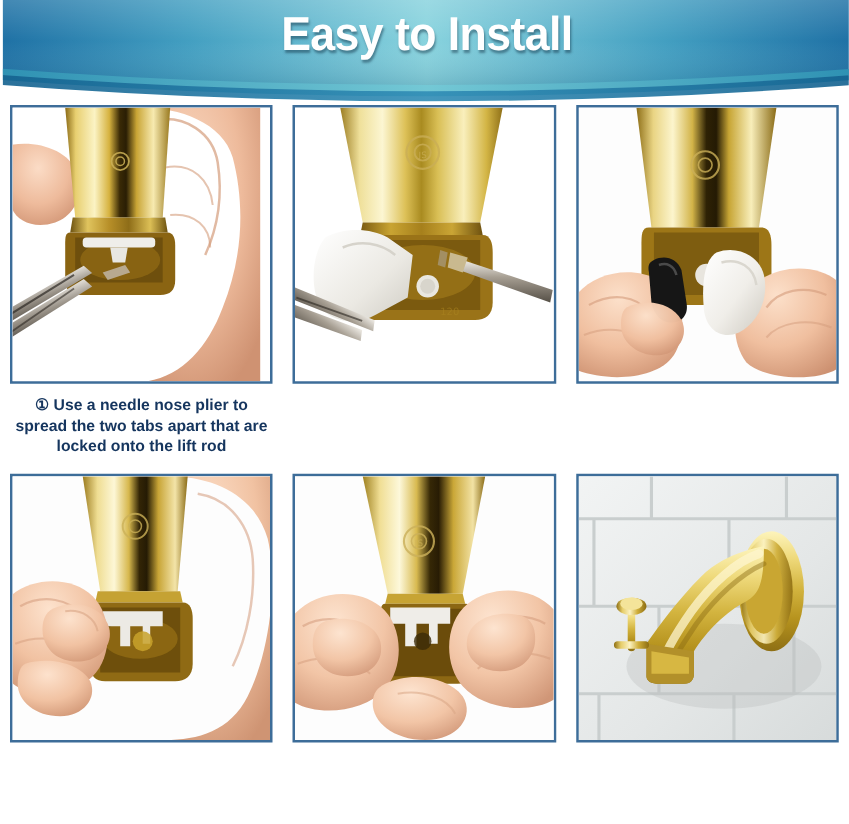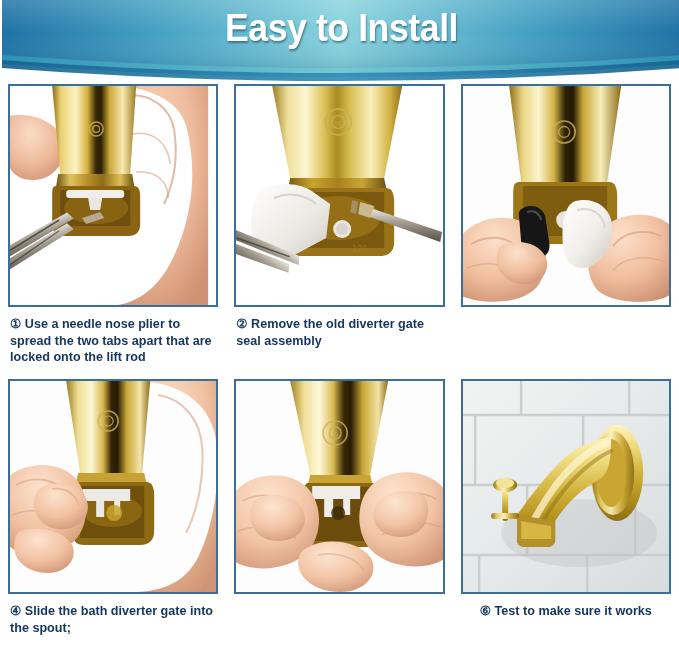--- a/index.html
+++ b/index.html
@@ -67,21 +67,21 @@
     background: #ffffff;
     overflow: hidden;
     position: relative;
   }
   .row-1 .photo { height: 223px; }
   .row-2 .photo { height: 215px; }
   .photo svg { display: block; width: 100%; height: 100%; }
 
   .caption {
     margin-top: 9px;
-    text-align: left;
+    text-align: center;
     color: #15355e;
     font-weight: bold;
     font-size: 12.6px;
     line-height: 1.32;
     font-family: "Liberation Sans", sans-serif;
     padding: 0 2px;
   }
 </style>
 </head>
 <body>
@@ -257,21 +257,20 @@
               <path d="M-8,172 L46,158" stroke="#2f2b25" stroke-width="1.5" opacity="0.65" fill="none"></path>
             </g>
 
             <g>
               <path d="M208,146 L136,122 L133,130 L206,156 Z" fill="url(#g2steel)"></path>
               <path d="M140,120 L126,116 L124,128 L136,132 Z" fill="#c9b98f"></path>
               <path d="M124,116 L118,114 L116,126 L122,128 Z" fill="#a38f63"></path>
             </g>
           </svg>
         </div>
-        <div class="caption">② Remove the old diverter gate seal assembly</div>
       </div>
 
       <div class="cell">
         <div class="photo">
           <svg viewBox="0 0 210 219" preserveAspectRatio="xMidYMid slice">
             <defs>
               <linearGradient id="g3gold" x1="0" y1="0" x2="1" y2="0">
                 <stop offset="0%" stop-color="#8e6f18"></stop>
                 <stop offset="12%" stop-color="#e9d483"></stop>
                 <stop offset="26%" stop-color="#fcf5cd"></stop>
@@ -367,21 +366,20 @@
             <path d="M0,96 C18,80 50,80 66,96 C82,112 82,144 66,160 C48,178 14,178 0,164 Z" fill="url(#g4skin)"></path>
             <path d="M8,104 C26,94 48,98 58,112" fill="none" stroke="#d49b7b" stroke-width="1.8" opacity="0.55"></path>
             <path d="M4,134 C24,126 48,130 60,142" fill="none" stroke="#d49b7b" stroke-width="1.6" opacity="0.5"></path>
 
             <path d="M34,106 C52,98 72,104 78,118 C84,132 74,146 58,148 C40,150 28,140 26,126 C25,116 28,109 34,106 Z" fill="url(#g4skin)"></path>
             <path d="M44,108 C58,106 68,114 70,124" fill="none" stroke="#d8a585" stroke-width="1.6" opacity="0.6"></path>
 
             <path d="M12,150 C32,144 56,150 64,164 C70,178 58,192 40,192 C20,192 6,180 6,166 C6,158 8,152 12,150 Z" fill="url(#g4skin)"></path>
           </svg>
         </div>
-        <div class="caption">④ Slide the bath diverter gate into the spout;</div>
       </div>
 
       <div class="cell">
         <div class="photo">
           <svg viewBox="0 0 210 211" preserveAspectRatio="xMidYMid slice">
             <defs>
               <linearGradient id="g5gold" x1="0" y1="0" x2="1" y2="0">
                 <stop offset="0%" stop-color="#9e801f"></stop>
                 <stop offset="14%" stop-color="#f0de94"></stop>
                 <stop offset="30%" stop-color="#fdf8da"></stop>
@@ -483,17 +481,16 @@
             <path d="M60,140 L90,145 L90,158 L60,158 Z" fill="#d7b742"></path>
 
             <g>
               <rect x="41" y="106" width="6" height="34" rx="3" fill="url(#g6brass)"></rect>
               <ellipse cx="44" cy="104" rx="12" ry="7" fill="url(#g6brass2)"></ellipse>
               <ellipse cx="44" cy="102" rx="9" ry="5" fill="#f4e49a"></ellipse>
               <rect x="30" y="132" width="28" height="6" rx="3" fill="url(#g6brass2)"></rect>
             </g>
           </svg>
         </div>
-        <div class="caption">⑥ Test to make sure it works</div>
       </div>
     </div>
   </div>
 </div>
 
 </body></html>

